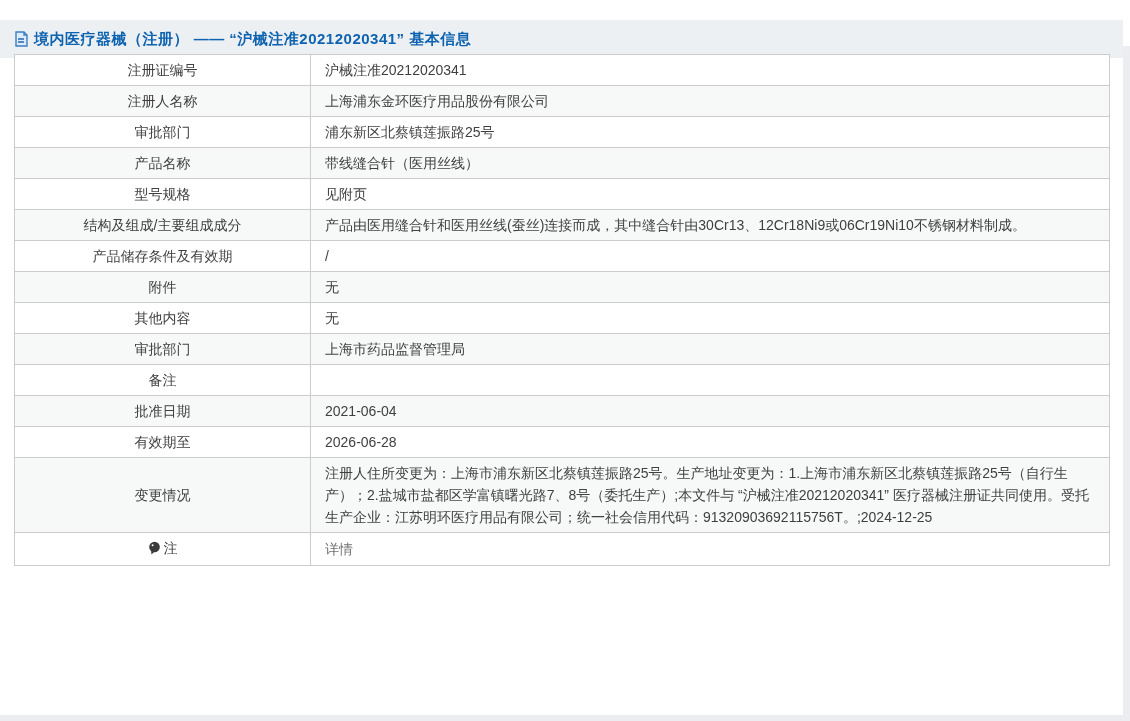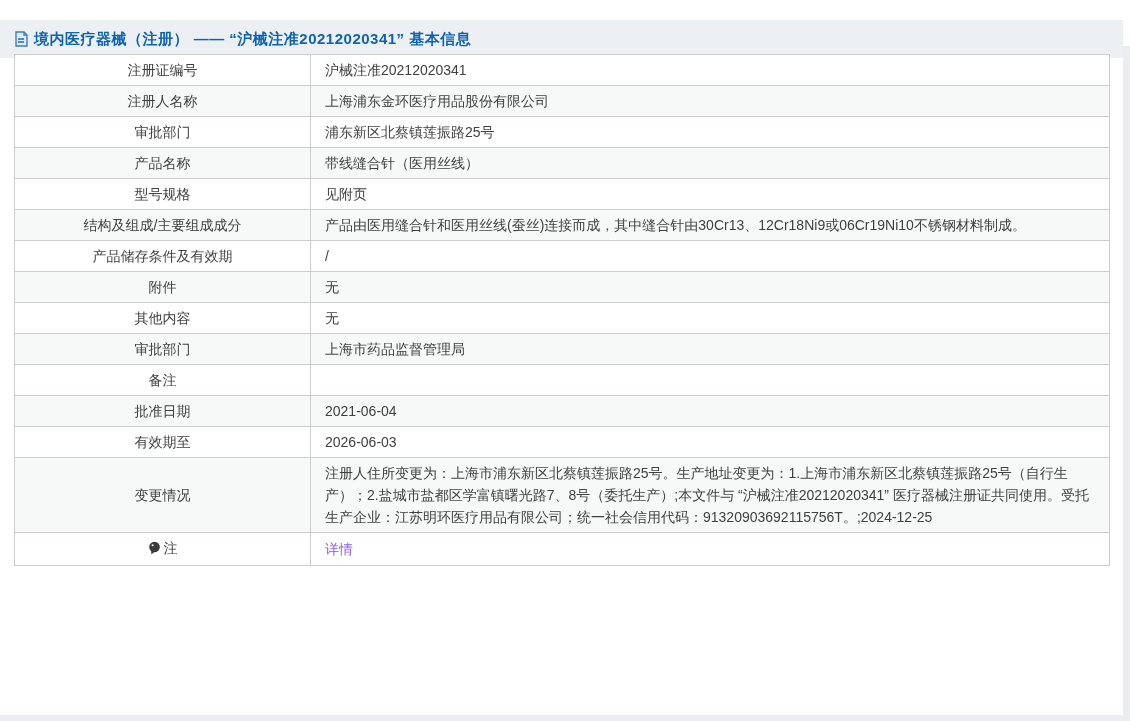--- a/index.html
+++ b/index.html
@@ -43,21 +43,21 @@
     line-height:22px;
     vertical-align:middle;
   }
   table.info th {
     width:296px;
     text-align:center;
     font-weight:normal;
     white-space:nowrap;
   }
   table.info td { text-align:left; padding-left:14px; }
-  a.detail-link { color:#8b5cf6; text-decoration:none; cursor:pointer; }
+  a.detail-link { color:#737373; text-decoration:none; cursor:pointer; }
   .comment-ico { display:inline-block; vertical-align:-2px; margin-right:3px; }
 </style>
 </head>
 <body>
 
 <div class="titlebar">
   <span class="doc-ico">
     <svg width="14" height="16" viewBox="0 0 14 16">
       <path d="M2 1 h8 l3 3 v11 h-11 z" fill="#dcebf9" stroke="#3b7fc4" stroke-width="1.4"></path>
       <path d="M10 1 v3 h3" fill="none" stroke="#3b7fc4" stroke-width="1.4"></path>
@@ -113,21 +113,21 @@
       <tr>
         <th><span>备注</span></th>
         <td><span></span></td>
       </tr>
       <tr>
         <th><span>批准日期</span></th>
         <td><span>2021-06-04</span></td>
       </tr>
       <tr>
         <th><span>有效期至</span></th>
-        <td><span>2026-06-03</span></td>
+        <td><span>2026-06-28</span></td>
       </tr>
       <tr>
         <th><span>变更情况</span></th>
         <td><span>注册人住所变更为：上海市浦东新区北蔡镇莲振路25号。生产地址变更为：1.上海市浦东新区北蔡镇莲振路25号（自行生产）；2.盐城市盐都区学富镇曙光路7、8号（委托生产）;本文件与 “沪械注准20212020341” 医疗器械注册证共同使用。受托生产企业：江苏明环医疗用品有限公司；统一社会信用代码：91320903692115756T。;2024-12-25</span></td>
       </tr>
       <tr>
         <th><span class="comment-ico"><svg width="13" height="14" viewBox="0 0 13 14">
               <circle cx="6.5" cy="6" r="5.3" fill="#3a3a3a"></circle>
               <path d="M3.2 9.5 L6.2 11 L3.4 13.4 Z" fill="#3a3a3a"></path>
               <circle cx="4.6" cy="4.2" r="1" fill="#ffffff"></circle>

